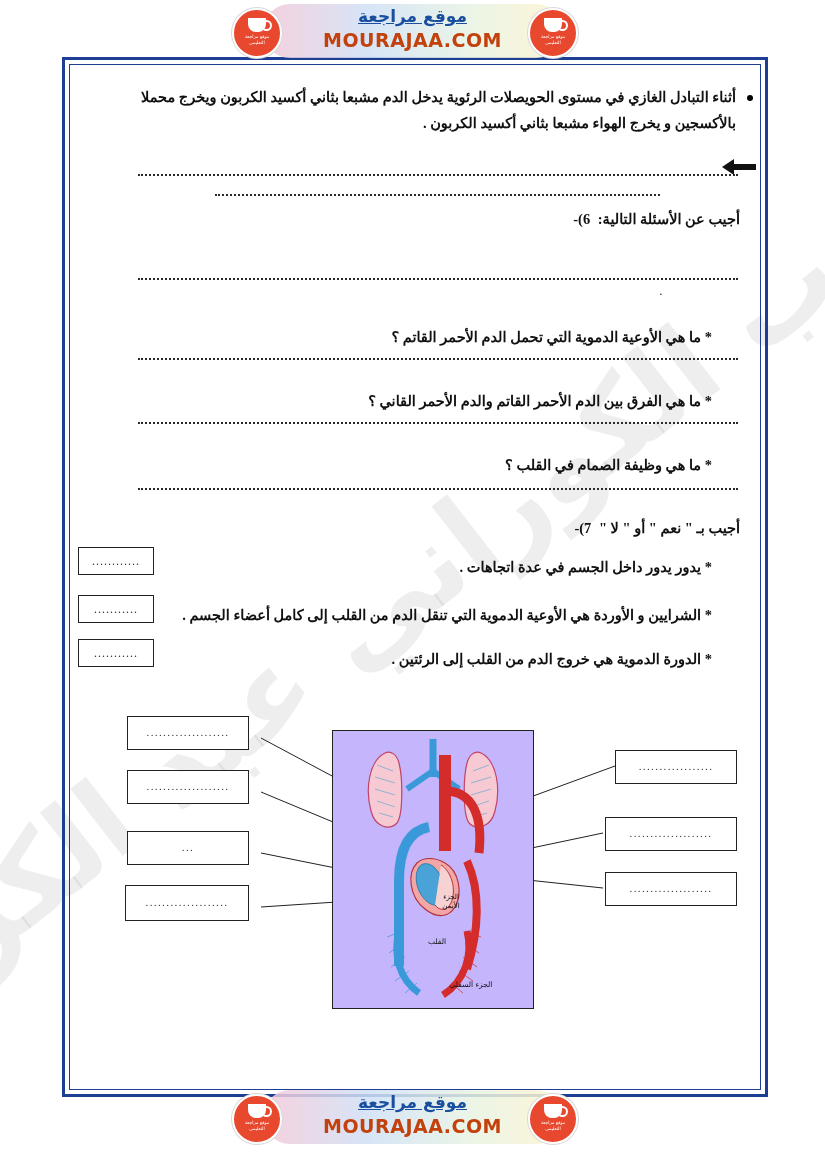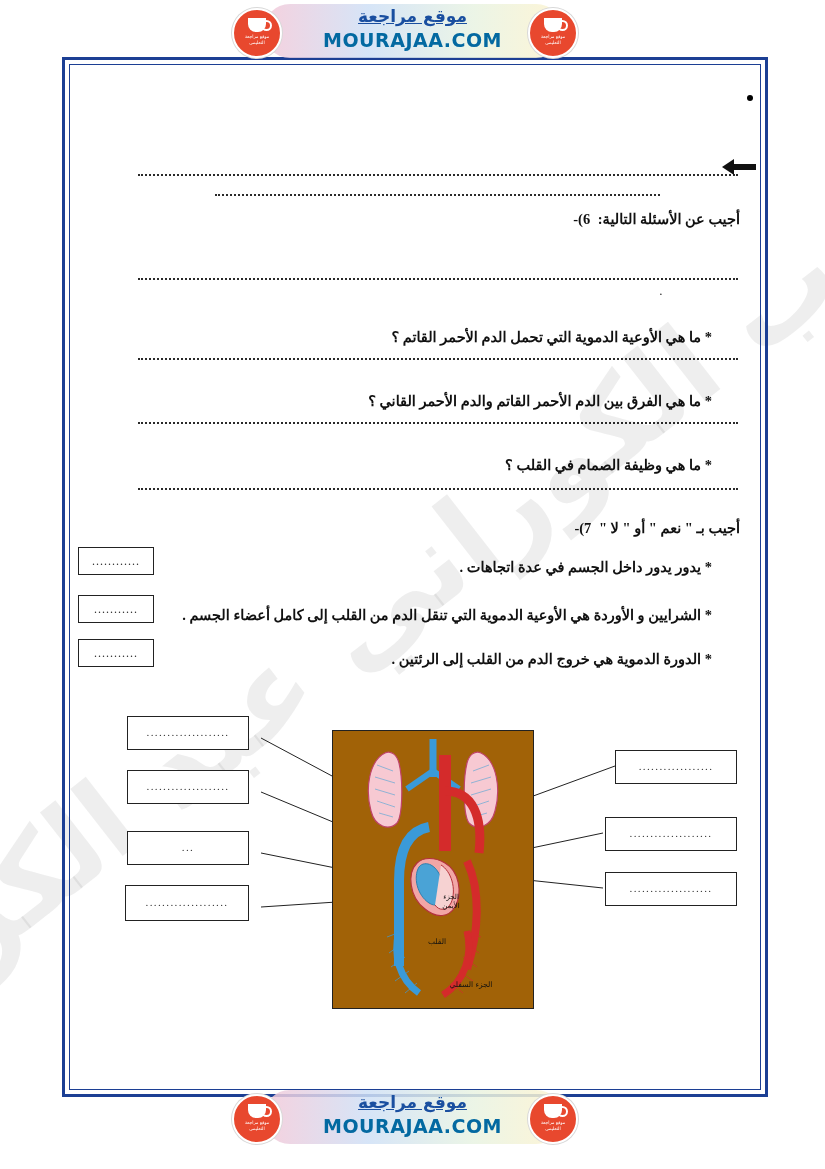--- a/index.html
+++ b/index.html
@@ -77,21 +77,21 @@
     font-size: 17px;
     font-weight: 700;
     color: #1a4fa0;
     text-decoration: underline;
     line-height: 23px;
   }
   .banner-text .line2 {
     font-family: "DejaVu Sans", sans-serif;
     font-size: 19px;
     font-weight: 700;
-    color: #0369a1;
+    color: #c2410c;
     letter-spacing: 0.5px;
     line-height: 24px;
   }
   .logo-badge {
     position: absolute;
     top: 8px;
     width: 46px;
     height: 46px;
     border-radius: 50%;
     background: #e8482e;
@@ -209,21 +209,21 @@
     font-size: 11px;
     color: #333;
     letter-spacing: 1.4px;
     display: flex;
     align-items: center;
     justify-content: center;
   }
   .diagram-frame {
     position: absolute;
     border: 1px solid #222;
-    background: #a16207;
+    background: #c4b5fd;
   }
   .small-dot-text {
     position: absolute;
     font-size: 9px;
     color: #222;
     font-weight: 700;
     white-space: nowrap;
   }
 </style>
 </head>
@@ -251,20 +251,21 @@
     </div>
   </div>
 
   <div class="frame-outer">
     <div class="frame-inner"></div>
   </div>
 
   <div class="content">
 
     <div class="bullet-dot" style="right:-3px; top:25px;"></div>
+    <div class="para" style="right:14px; top:14px; width:595px; line-height:26px;">أثناء التبادل الغازي في مستوى الحويصلات الرئوية يدخل الدم مشبعا بثاني أكسيد الكربون ويخرج محملا بالأكسجين و يخرج الهواء مشبعا بثاني أكسيد الكربون .</div>
     <div class="dots" style="right:12px; top:104px; width:600px;"></div>
     <div class="dots" style="right:90px; top:124px; width:445px;"></div>
     <svg class="arrow-left" style="right:-6px; top:88px;" viewBox="0 0 34 18">
       <polygon points="0,9 12,1 12,6 34,6 34,12 12,12 12,17" fill="#111"></polygon>
     </svg>
 
     <div class="qline" style="right:10px; top:138px;">
       <span>أجيب عن الأسئلة التالية:</span>
       <span style="margin-right:4px;">6)-</span>
     </div>

